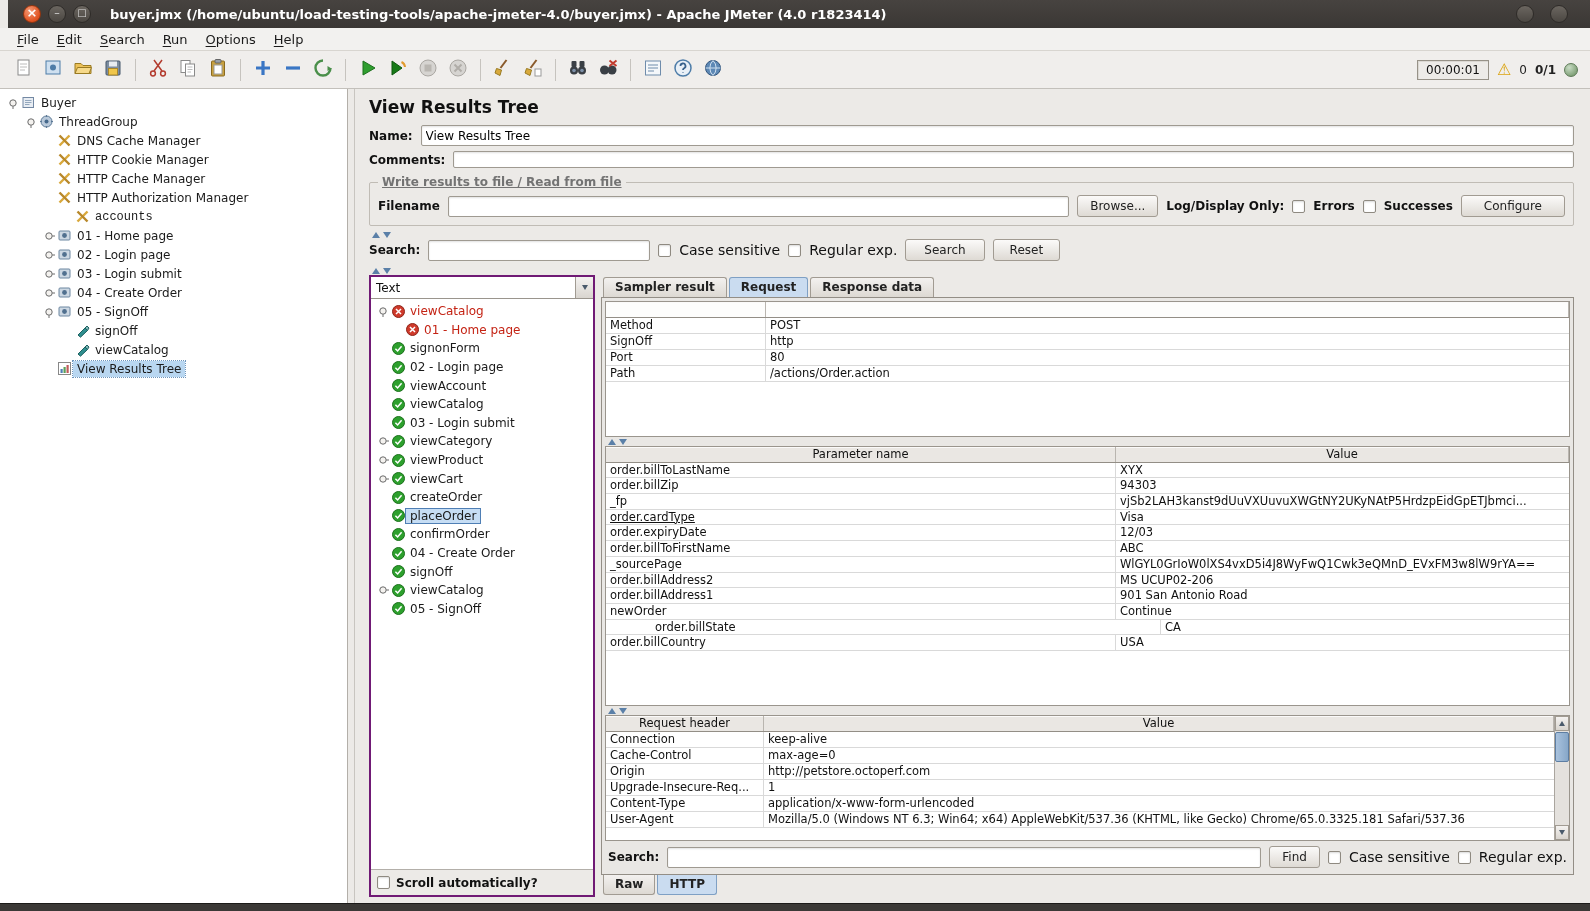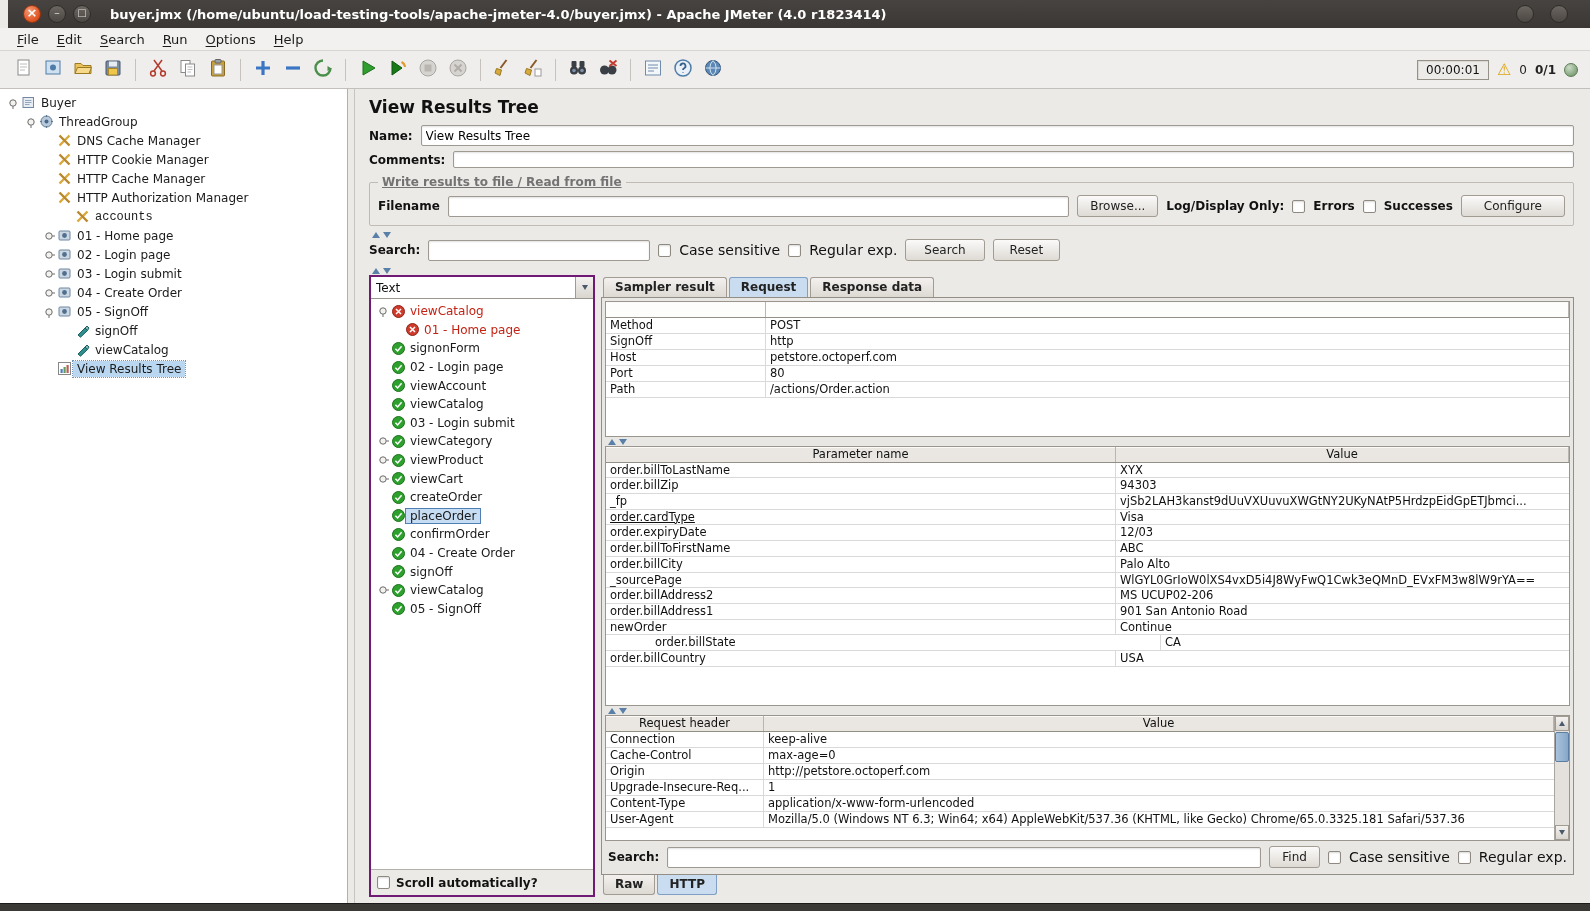--- a/index.html
+++ b/index.html
@@ -782,24 +782,20 @@
                   </div>
                   <div class="kv-row">
                     <div class="kv-key" style="width: 160px;">Method</div>
                     <div class="kv-val">POST</div>
                   </div>
                   <div class="kv-row">
                     <div class="kv-key" style="width: 160px;">SignOff</div>
                     <div class="kv-val">http</div>
                   </div>
                   <div class="kv-row">
-                    <div class="kv-key" style="width: 160px;">Host</div>
-                    <div class="kv-val">petstore.octoperf.com</div>
-                  </div>
-                  <div class="kv-row">
                     <div class="kv-key" style="width: 160px;">Port</div>
                     <div class="kv-val">80</div>
                   </div>
                   <div class="kv-row">
                     <div class="kv-key" style="width: 160px;">Path</div>
                     <div class="kv-val">/actions/Order.action</div>
                   </div>
                 </div>
               </div>
             <div class="hsplit">
@@ -828,24 +824,20 @@
                     <div class="kv-key" style="width: 510px; text-decoration: underline;">order.cardType</div>
                     <div class="kv-val">Visa</div>
                   </div>
                   <div class="kv-row">
                     <div class="kv-key" style="width: 510px;">order.expiryDate</div>
                     <div class="kv-val">12/03</div>
                   </div>
                   <div class="kv-row">
                     <div class="kv-key" style="width: 510px;">order.billToFirstName</div>
                     <div class="kv-val">ABC</div>
-                  </div>
-                  <div class="kv-row">
-                    <div class="kv-key" style="width: 510px;">order.billCity</div>
-                    <div class="kv-val">Palo Alto</div>
                   </div>
                   <div class="kv-row">
                     <div class="kv-key" style="width: 510px;">_sourcePage</div>
                     <div class="kv-val">WlGYL0GrIoW0lXS4vxD5i4J8WyFwQ1Cwk3eQMnD_EVxFM3w8lW9rYA==</div>
                   </div>
                   <div class="kv-row">
                     <div class="kv-key" style="width: 510px;">order.billAddress2</div>
                     <div class="kv-val">MS UCUP02-206</div>
                   </div>
                   <div class="kv-row">

